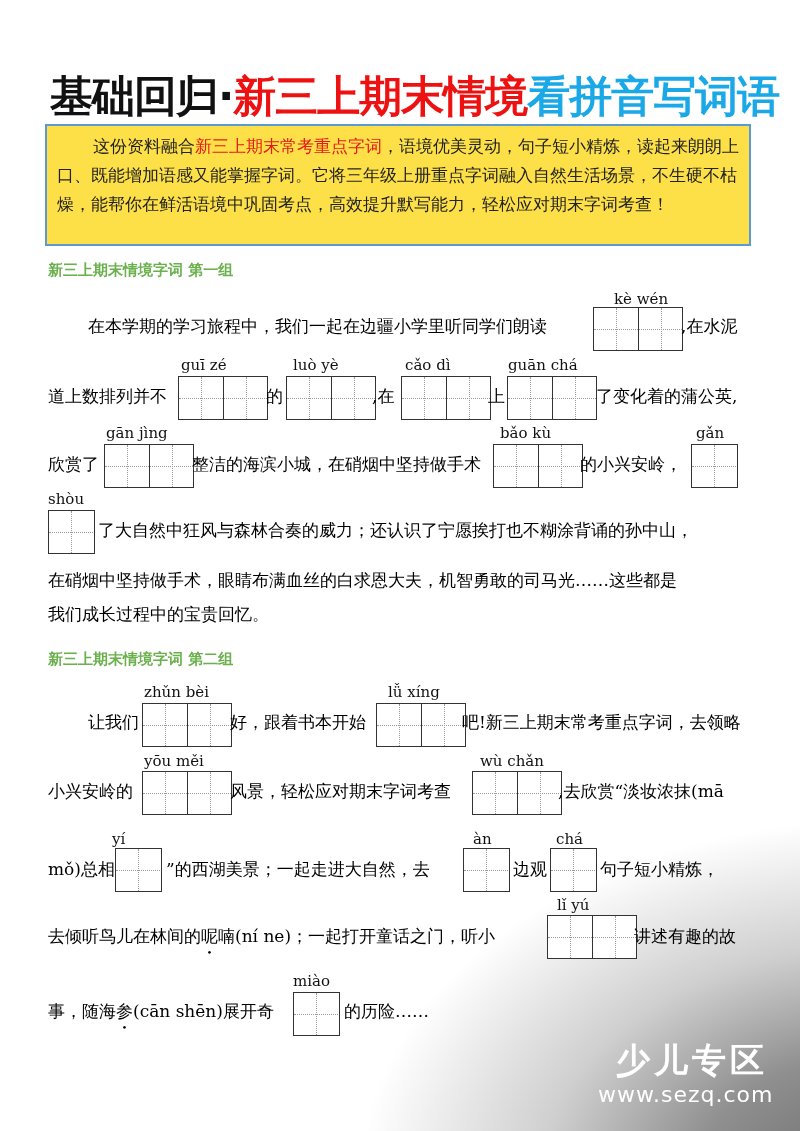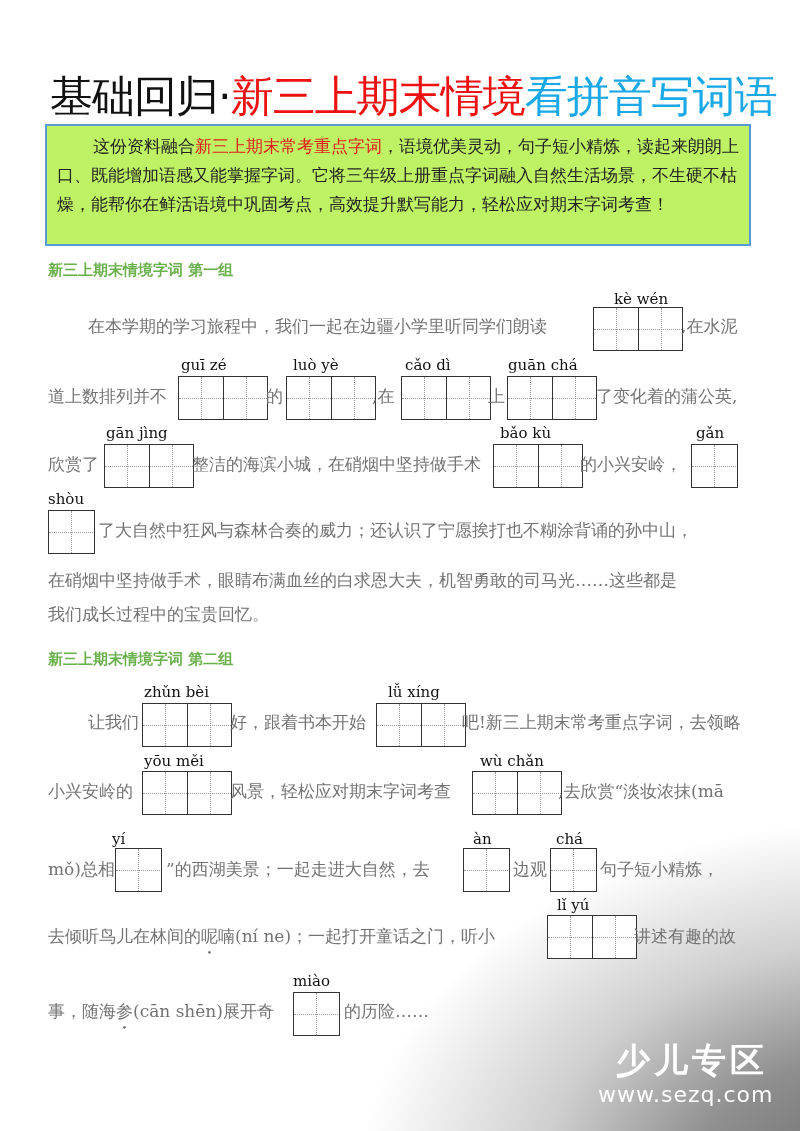--- a/index.html
+++ b/index.html
@@ -1,29 +1,29 @@
 <!DOCTYPE html>
 <html><head>
 <meta charset="utf-8">
 <style>
   html,body{margin:0;padding:0;}
   body{width:800px;height:1131px;background:#fff;position:relative;overflow:hidden;
        font-family:"DejaVu Serif","Liberation Serif",serif;color:#111;}
   .wm-bg{position:absolute;left:0;top:0;width:800px;height:1131px;
        background:radial-gradient(ellipse 520px 360px at 880px 1180px,#6a6a6a 0%,#8f8f8f 35%,#cfcfcf 65%,rgba(255,255,255,0) 100%);}
   .title{position:absolute;left:50px;top:68px;width:720px;height:56px;
-       font-family:"DejaVu Sans","Liberation Sans",sans-serif;font-weight:400;font-size:43px;letter-spacing:-1px;white-space:nowrap;line-height:56px;}
+       font-family:"DejaVu Sans","Liberation Sans",sans-serif;font-weight:700;font-size:43px;letter-spacing:-1px;white-space:nowrap;line-height:56px;}
   .t1{color:#111;} .t2{color:#ee1111;} .t3{color:#1aa8e6;}
   .intro{position:absolute;left:45px;top:124px;width:706px;height:122px;box-sizing:border-box;
-       background:#bef264;border:2px solid #5b9bd5;padding:6px 10px 16px 10px;
+       background:#fde047;border:2px solid #5b9bd5;padding:6px 10px 16px 10px;
        font-size:17px;line-height:29px;color:#222;}
   .intro .red{color:#e21b1b;}
   .intro p{margin:0;text-indent:36px;}
   .sec{position:absolute;left:48px;font-family:"DejaVu Sans","Liberation Sans",sans-serif;font-weight:bold;font-size:15px;color:#6ab04c;}
-  .line{position:absolute;font-size:17px;white-space:nowrap;color:#737373;}
+  .line{position:absolute;font-size:17px;white-space:nowrap;color:#000000;}
   .py{position:absolute;font-size:15px;color:#111;white-space:nowrap;font-family:"DejaVu Serif","Liberation Serif",serif;}
   .box{position:absolute;height:44px;border:1.5px solid #333;box-sizing:border-box;display:flex;background:#fff;}
   .cell{position:relative;width:44px;height:100%;box-sizing:border-box;}
   .cell+.cell{border-left:1.5px solid #333;}
   .cell::before{content:"";position:absolute;left:50%;top:0;bottom:0;border-left:1px dotted #999;}
   .cell::after{content:"";position:absolute;top:50%;left:0;right:0;border-top:1px dotted #999;}
   .wm1{position:absolute;left:616px;top:1038px;font-family:"DejaVu Sans","Liberation Sans",sans-serif;font-weight:900;font-size:34px;color:#fff;letter-spacing:4px;}
   .wm2{position:absolute;left:598px;top:1082px;font-family:"DejaVu Sans","Liberation Sans",sans-serif;font-size:22px;color:#fff;letter-spacing:1px;}
   .dot{position:relative;}
   .dot::after{content:"•";position:absolute;left:50%;transform:translateX(-50%);bottom:-12px;font-size:10px;}

